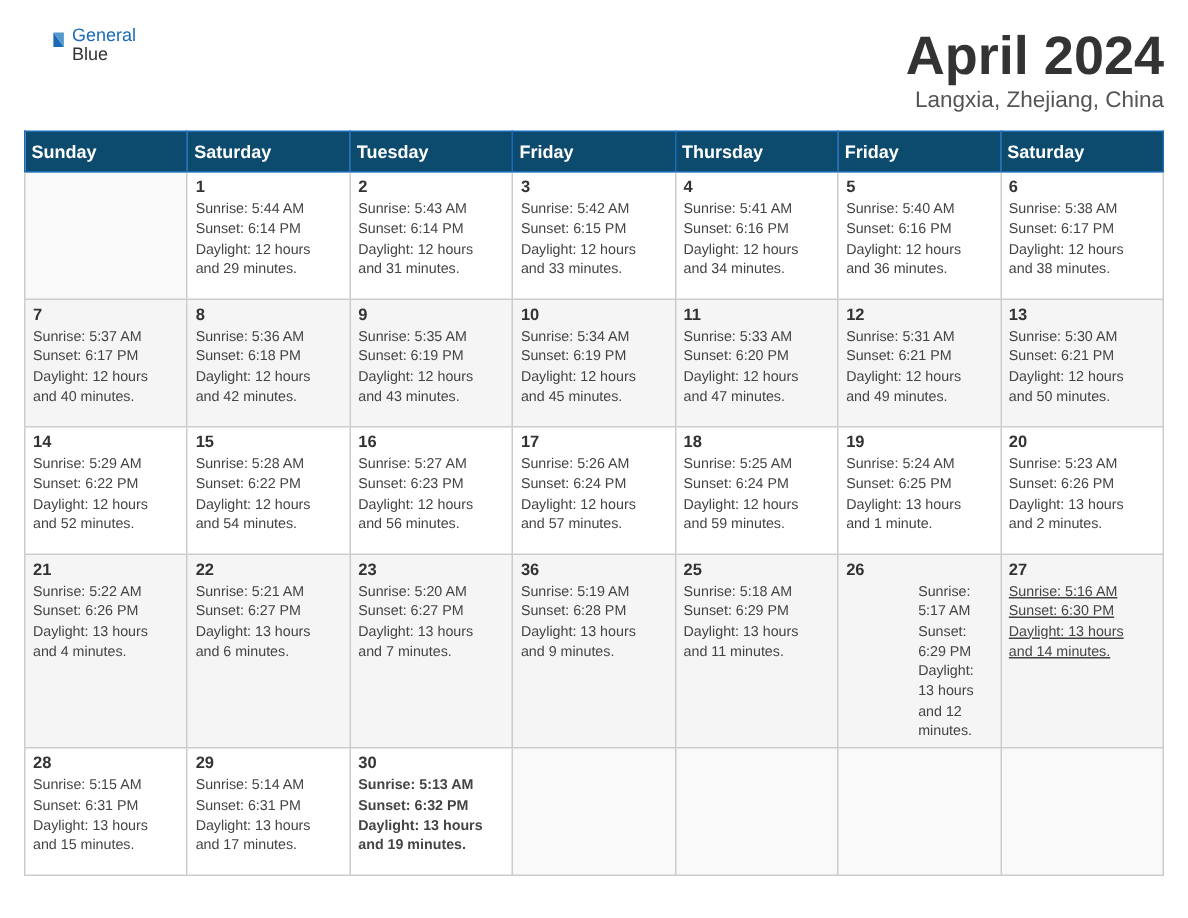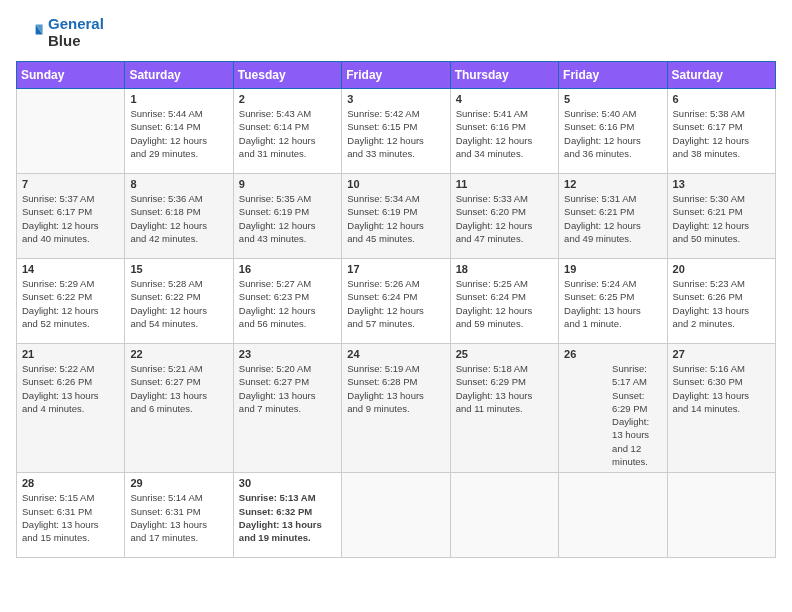--- a/index.html
+++ b/index.html
@@ -15,22 +15,22 @@
       justify-content: space-between;
       align-items: flex-start;
       margin-bottom: 12px;
     }
     .logo {
       display: flex;
       align-items: center;
       gap: 4px;
     }
     .logo-text {
-      font-size: 15px;
-      font-weight: bold;
+      font-size: 12px;
+      font-weight: normal;
       color: #333;
       line-height: 1.1;
     }
     .logo-text span {
       color: #1a6ab8;
     }
     .logo-icon {
       width: 28px;
       height: 28px;
     }
@@ -45,21 +45,21 @@
     .location-title {
       font-size: 15px;
       color: #555;
     }
     table {
       width: 100%;
       border-collapse: collapse;
       table-layout: fixed;
     }
     thead th {
-      background-color: #8b5cf6;
+      background-color: #0c4a6e;
       color: #fff;
       font-size: 12px;
       font-weight: bold;
       padding: 6px 4px;
       text-align: left;
       border: 1px solid #1a6ab8;
     }
     tbody td {
       border: 1px solid #ccc;
       vertical-align: top;
@@ -93,20 +93,24 @@
   <div class="logo">
     <svg class="logo-icon" viewBox="0 0 40 40">
       <polygon points="28,8 38,22 28,22" fill="#1a6ab8"></polygon>
       <polygon points="28,8 38,22 38,8" fill="#5599cc"></polygon>
     </svg>
     <div class="logo-text">
       <div><span>General</span></div>
       <div>Blue</div>
     </div>
   </div>
+  <div class="title-block">
+    <div class="month-title">April 2024</div>
+    <div class="location-title">Langxia, Zhejiang, China</div>
+  </div>
 </div>
 
 <table>
   <thead>
     <tr>
     <th>Sunday</th>
         <th>Saturday</th>
         <th>Tuesday</th>
         <th>Friday</th>
         <th>Thursday</th>
@@ -278,21 +282,21 @@
 and 6 minutes.</div>
         </td>
         <td>
           <div class="day-num">23</div>
           <div class="day-info" style="white-space: pre-line;">Sunrise: 5:20 AM
 Sunset: 6:27 PM
 Daylight: 13 hours
 and 7 minutes.</div>
         </td>
         <td>
-          <div class="day-num">24</div>
+          <div class="day-num">36</div>
           <div class="day-info" style="white-space: pre-line;">Sunrise: 5:19 AM
 Sunset: 6:28 PM
 Daylight: 13 hours
 and 9 minutes.</div>
         </td>
         <td>
           <div class="day-num">25</div>
           <div class="day-info" style="white-space: pre-line;">Sunrise: 5:18 AM
 Sunset: 6:29 PM
 Daylight: 13 hours
@@ -300,21 +304,21 @@
         </td>
         <td>
           <div class="day-num">26</div>
           <div class="day-info" style="white-space: pre-line; margin-left: 48px;">Sunrise: 5:17 AM
 Sunset: 6:29 PM
 Daylight: 13 hours
 and 12 minutes.</div>
         </td>
         <td>
           <div class="day-num">27</div>
-          <div class="day-info" style="white-space: pre-line;">Sunrise: 5:16 AM
+          <div class="day-info" style="white-space: pre-line; text-decoration: underline;">Sunrise: 5:16 AM
 Sunset: 6:30 PM
 Daylight: 13 hours
 and 14 minutes.</div>
         </td>
       </tr>
       <tr>
         <td>
           <div class="day-num">28</div>
           <div class="day-info" style="white-space: pre-line;">Sunrise: 5:15 AM
 Sunset: 6:31 PM

